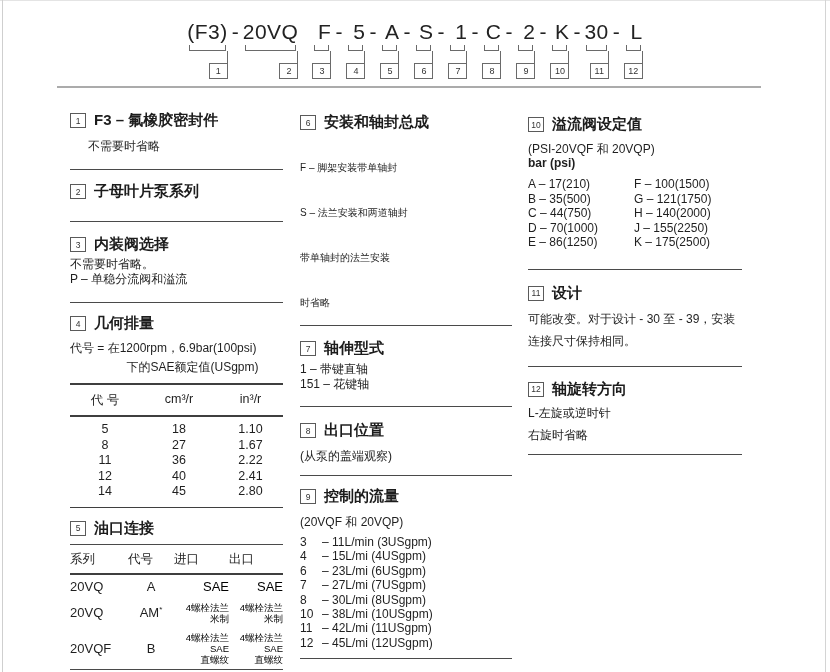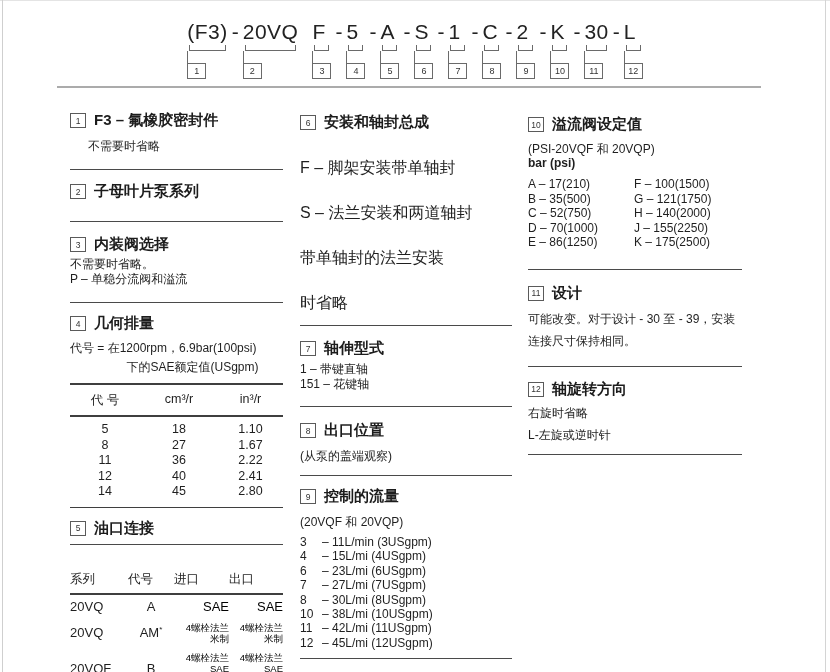--- a/index.html
+++ b/index.html
@@ -11,21 +11,21 @@
   .page{position:absolute;inset:0;background:#fff;}
   .edge-left{position:absolute;left:2px;top:0;bottom:0;width:1px;background:#cfcfcf;}
   .edge-right{position:absolute;right:4px;top:0;bottom:0;width:1px;background:#d4d4d4;}
   .edge-top{position:absolute;left:0;right:0;top:0;height:1px;background:#e4e4e4;}
 
   
   .code-row{
     position:absolute;top:21px;left:0;right:0;
     display:flex;justify-content:center;align-items:flex-start;
   }
-  .code-seg{display:flex;flex-direction:column;align-items:flex-start;}
+  .code-seg{display:flex;flex-direction:column;align-items:flex-end;}
   .code-text{
     font-size:21px;line-height:22px;letter-spacing:0.5px;color:#222;white-space:nowrap;
   }
   .code-sep{
     font-size:21px;line-height:22px;color:#222;padding:0 4px;min-width:6px;text-align:center;
   }
   .brace{
     align-self:stretch;height:5px;margin:2px 2px 0 2px;
     border-left:1px solid #6a6a6a;border-right:1px solid #6a6a6a;border-bottom:1px solid #6a6a6a;
   }
@@ -66,35 +66,35 @@
     border-bottom:2px solid #3f3f3f;font-size:12.5px;}
   .dt-head span{text-align:center;}
   .dt-body{padding:5px 0 7px 0;}
   .dt-row{display:grid;grid-template-columns:70px 78px 65px;font-size:12.5px;line-height:15.5px;}
   .dt-row span{text-align:center;}
 
   
   .s5-head{margin-top:11px;}
   .port-table{margin-top:6px;border-top:1px solid #4a4a4a;border-bottom:1px solid #4a4a4a;}
   .pt-head{display:grid;grid-template-columns:58px 46px 55px 54px;padding:6px 0 5px 0;
-    border-bottom:2px solid #3f3f3f;font-size:12.5px;margin-top:20px;}
+    border-bottom:2px solid #3f3f3f;font-size:12.5px;}
   .pt-head span{text-align:left;}
   .pt-head span:first-child{text-align:left;}
   .pt-row{display:grid;grid-template-columns:58px 46px 55px 54px;align-items:center;padding:4px 0;}
   .pt-series{font-size:13px;text-align:left;}
   .pt-code{font-size:13px;text-align:center;}
   .pt-code sup{font-size:8px;}
   .pt-cell{text-align:center;}
   .pt-cell .cl{display:block;font-size:9.5px;line-height:11px;color:#000000;text-align:right;}
   .pt-cell.big .cl{font-size:13px;line-height:15px;}
   .cl:empty{display:none;}
 
   
   .s6-lines{margin-top:10px;}
-  .s6-lines .ln{font-size:16px;line-height:18px;margin-top:27px;}
+  .s6-lines .ln{font-size:10px;line-height:18px;margin-top:27px;}
   .s7-lines{margin-top:4px;}
   .s7-lines .ln{font-size:12px;line-height:15px;}
   .s8-sub{margin-top:8px;font-size:12px;}
   .s8-lines{margin-top:6px;}
   .s8-lines .ln{font-size:12px;line-height:20px;}
   .s9-sub{margin-top:8px;font-size:12px;}
   .s9-items{margin-top:4px;}
   .fc-line{font-size:12px;line-height:14.4px;display:flex;}
   .fc-code{flex:0 0 22px;}
 
@@ -426,21 +426,21 @@
         <div class="rv-rows">
           <div class="rv-row">
               <span class="rv-l">A – 17(210)</span>
               <span class="rv-r">F – 100(1500)</span>
             </div>
           <div class="rv-row">
               <span class="rv-l">B – 35(500)</span>
               <span class="rv-r">G – 121(1750)</span>
             </div>
           <div class="rv-row">
-              <span class="rv-l">C – 52(750)</span>
+              <span class="rv-l">C – 44(750)</span>
               <span class="rv-r">H – 140(2000)</span>
             </div>
           <div class="rv-row">
               <span class="rv-l">D – 70(1000)</span>
               <span class="rv-r">J – 155(2250)</span>
             </div>
           <div class="rv-row">
               <span class="rv-l">E – 86(1250)</span>
               <span class="rv-r">K – 175(2500)</span>
             </div>
@@ -459,21 +459,21 @@
         </div>
       </div>
       <hr class="rule" style="margin:14px 0 13px 0;">
 
       <div>
         <div class="sec-head">
           <span class="sec-num">12</span>
           <span class="sec-title">轴旋转方向</span>
         </div>
         <div class="s12-lines">
+          <div class="ln">L-左旋或逆时针</div>
           <div class="ln">右旋时省略</div>
-          <div class="ln">L-左旋或逆时针</div>
         </div>
       </div>
       <hr class="rule" style="margin:8px 0 0 0;">
     </div>
 
   </div>
 </div>
 
 </body></html>

